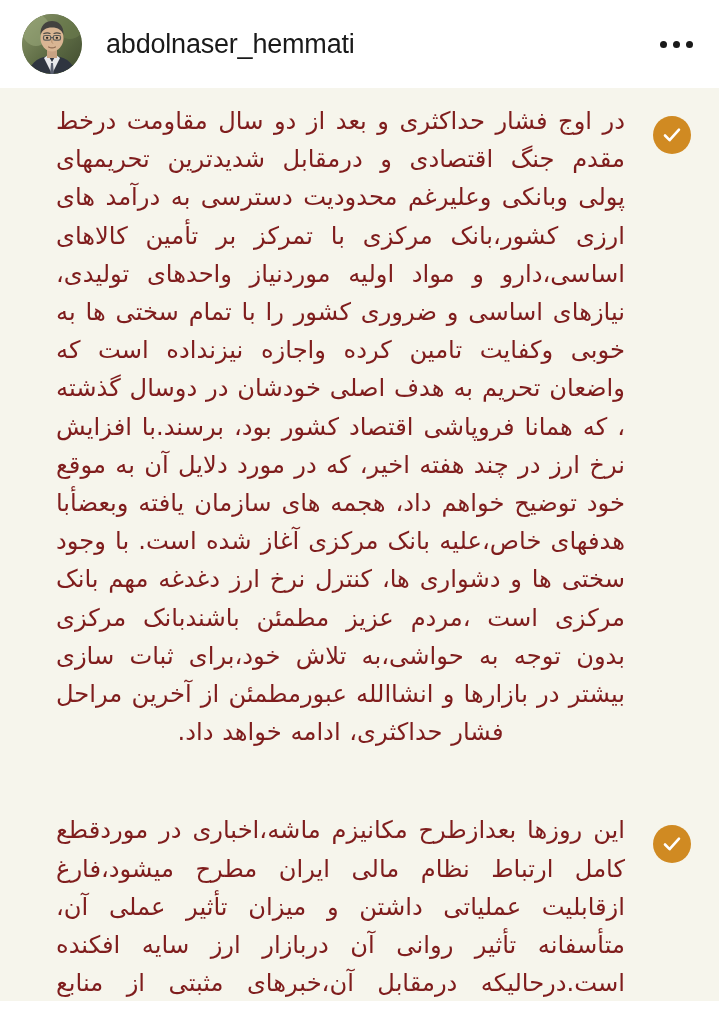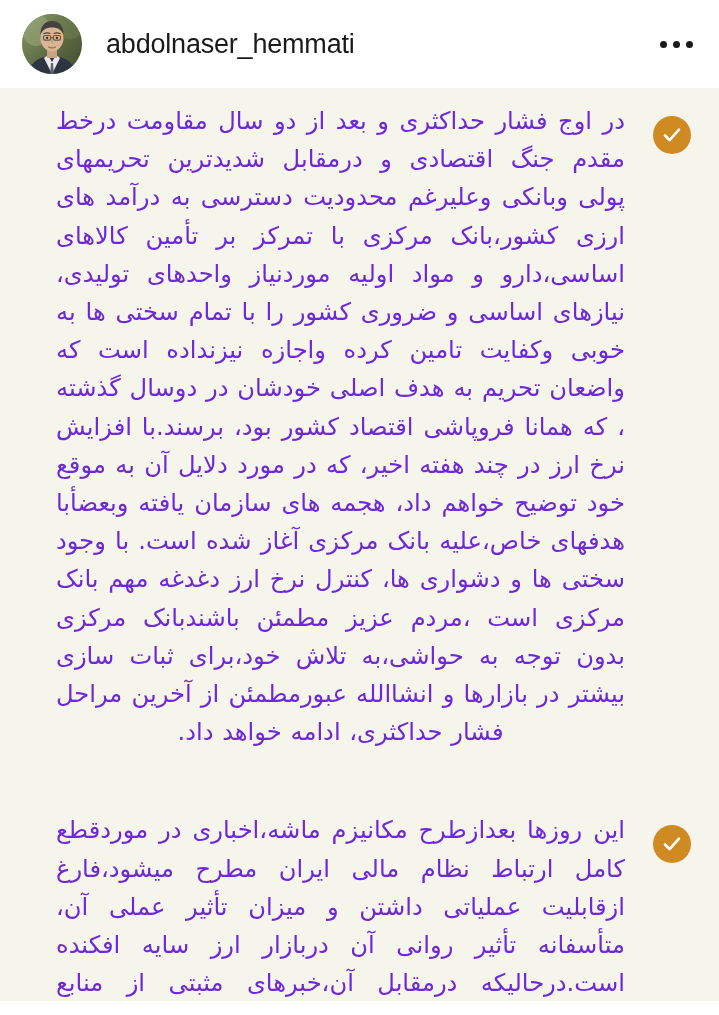--- a/index.html
+++ b/index.html
@@ -115,21 +115,21 @@
   .paragraph-text {
     flex: 1 1 auto;
     padding-left: 56px;
     padding-right: 0;
     direction: rtl;
     text-align: justify;
     text-align-last: center;
     font-family: "DejaVu Sans", sans-serif;
     font-size: 24.2px;
     line-height: 38.2px;
-    color: #6d28d9;
+    color: #7f1d1d;
     letter-spacing: -0.1px;
     word-spacing: 1px;
     font-weight: 400;
   }
 
   #para-1 { margin-top: 14px; }
   #para-2 { margin-top: 60px; }
 
   .bottom-edge {
     position: absolute;

